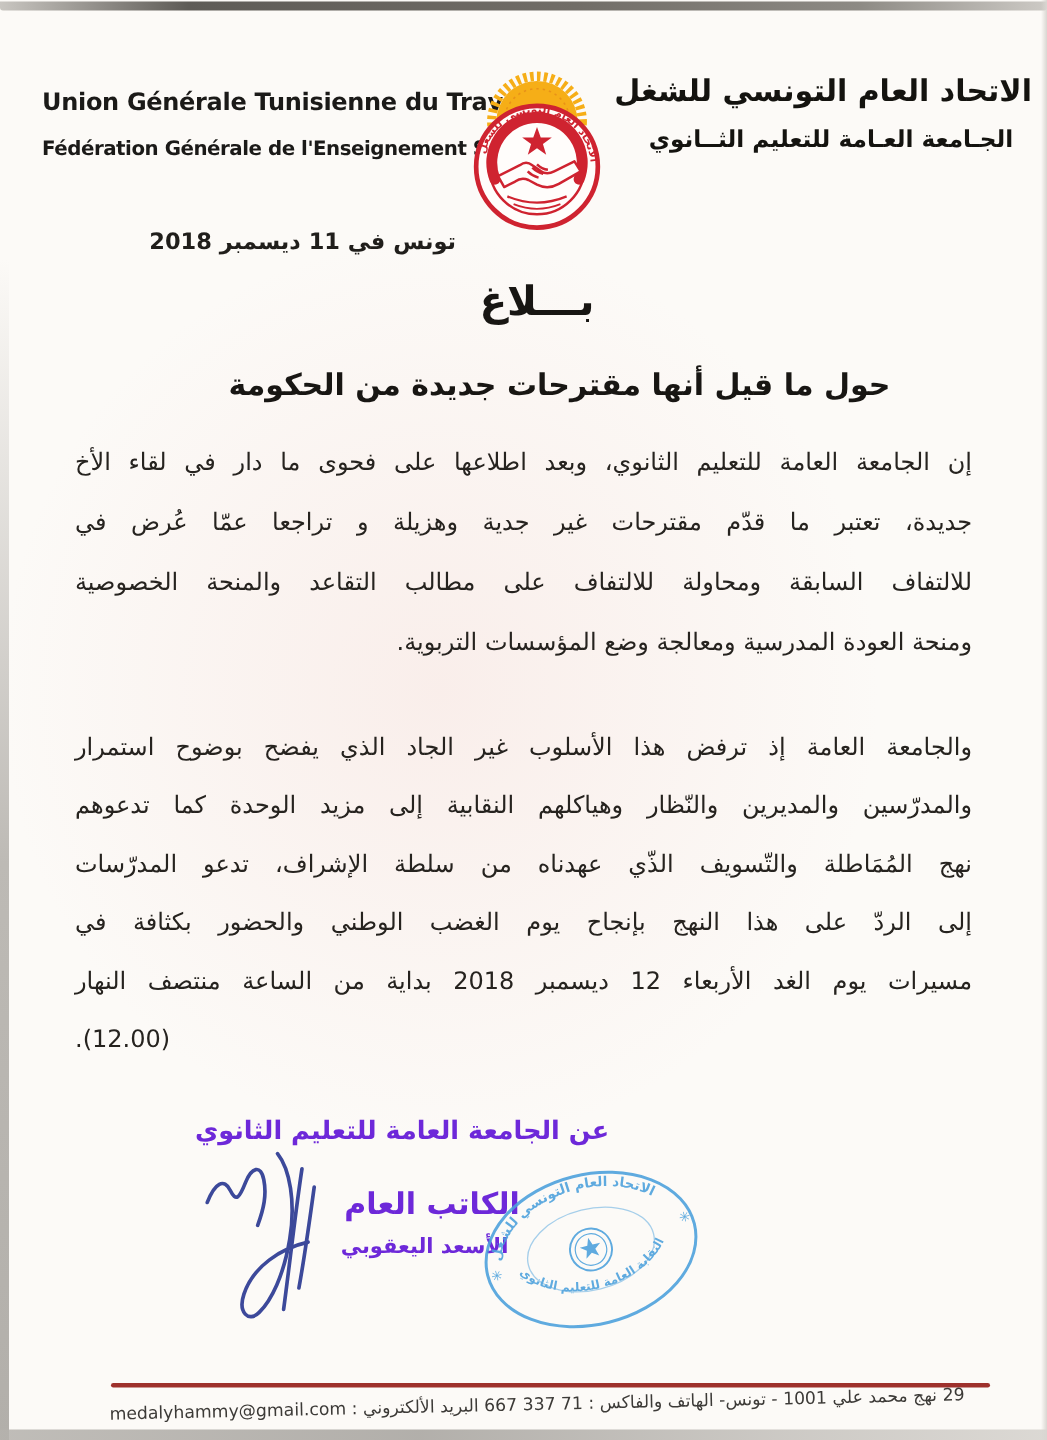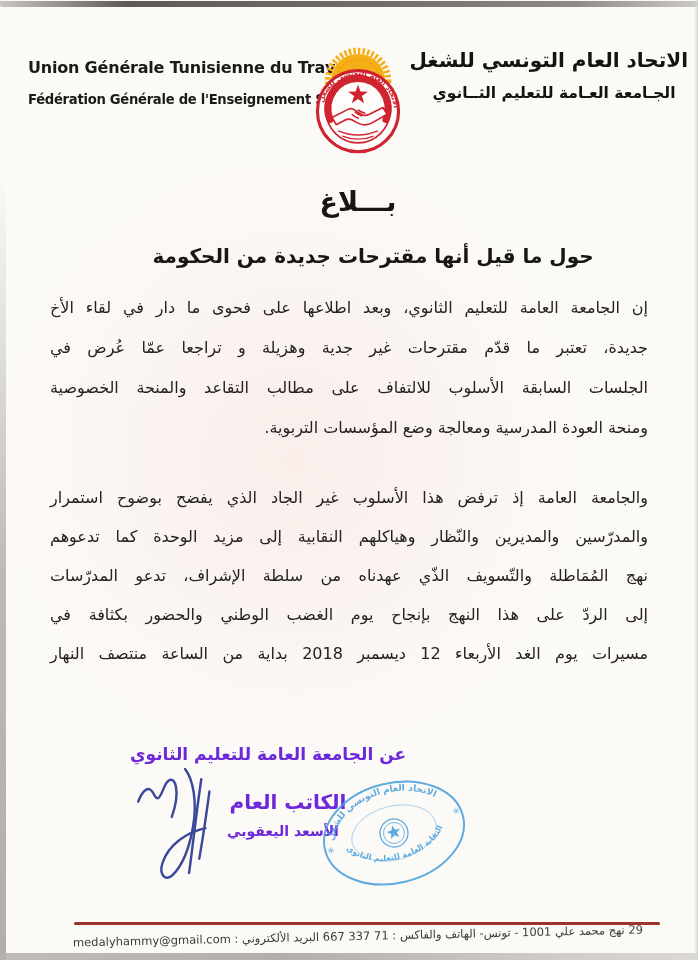--- a/index.html
+++ b/index.html
@@ -102,37 +102,39 @@
       <path d="M31,83 Q50,91 69,83" fill="none" stroke="#cf2330" stroke-width="1.4"></path>
       <path d="M35,88 Q50,94 65,88" fill="none" stroke="#cf2330" stroke-width="1.2"></path>
     </svg>
   </div>
 
   <div class="ar-block">
     <div class="ar-line1">الاتحاد العام التونسي للشغل</div>
     <div class="ar-line2">الجـامعة العـامة للتعليم الثــانوي</div>
   </div>
 
+  <div class="dateline">تونس في 11 ديسمبر 2018</div>
 
   <h1 class="title">بـــلاغ</h1>
   <h2 class="subtitle">حول ما قيل أنها مقترحات جديدة من الحكومة</h2>
 
   <div class="body-block p1">
     <div class="bline">إن الجامعة العامة للتعليم الثانوي، وبعد اطلاعها على فحوى ما دار في لقاء الأخ</div>
     <div class="bline">جديدة، تعتبر ما قدّم مقترحات غير جدية وهزيلة و تراجعا عمّا عُرض في</div>
-    <div class="bline">الجلسات السابقة الأسلوب للالتفاف على مطالب التقاعد والمنحة الخصوصية</div>
+    <div class="bline">للالتفاف السابقة ومحاولة للالتفاف على مطالب التقاعد والمنحة الخصوصية</div>
     <div class="bline-end">ومنحة العودة المدرسية ومعالجة وضع المؤسسات التربوية.</div>
   </div>
 
   <div class="body-block p2">
     <div class="bline">والجامعة العامة إذ ترفض هذا الأسلوب غير الجاد الذي يفضح بوضوح استمرار</div>
     <div class="bline">والمدرّسين والمديرين والنّظار وهياكلهم النقابية إلى مزيد الوحدة كما تدعوهم</div>
     <div class="bline">نهج المُمَاطلة والتّسويف الذّي عهدناه من سلطة الإشراف، تدعو المدرّسات</div>
     <div class="bline">إلى الردّ على هذا النهج بإنجاح يوم الغضب الوطني والحضور بكثافة في</div>
     <div class="bline">مسيرات يوم الغد الأربعاء 12 ديسمبر 2018 بداية من الساعة منتصف النهار</div>
+    <div class="bline-left">(12.00).</div>
   </div>
 
   <div class="sig-block">
     <div class="sig-l1">عن الجامعة العامة للتعليم الثانوي</div>
     <div class="sig-l2">الكاتب العام</div>
     <div class="sig-l3">الأسعد اليعقوبي</div>
   </div>
 
   <svg class="signature-svg" viewBox="0 0 110 120">
     <g fill="none" stroke="#2c3a93" stroke-width="2.4" stroke-linecap="round" opacity="0.92">

